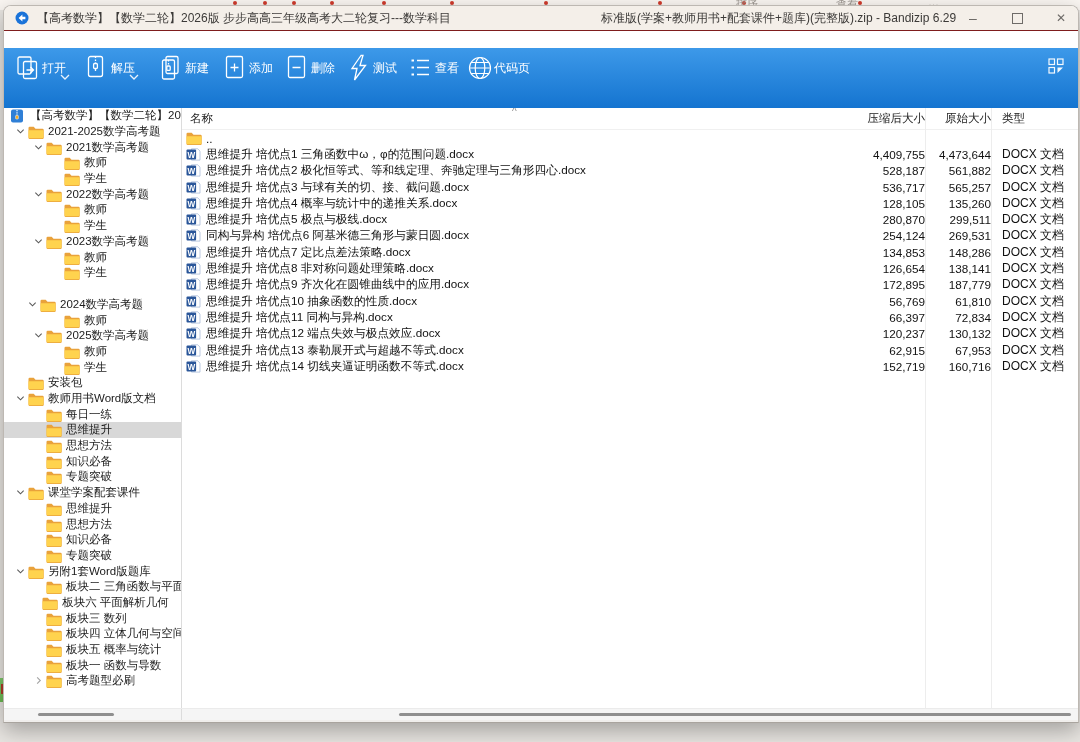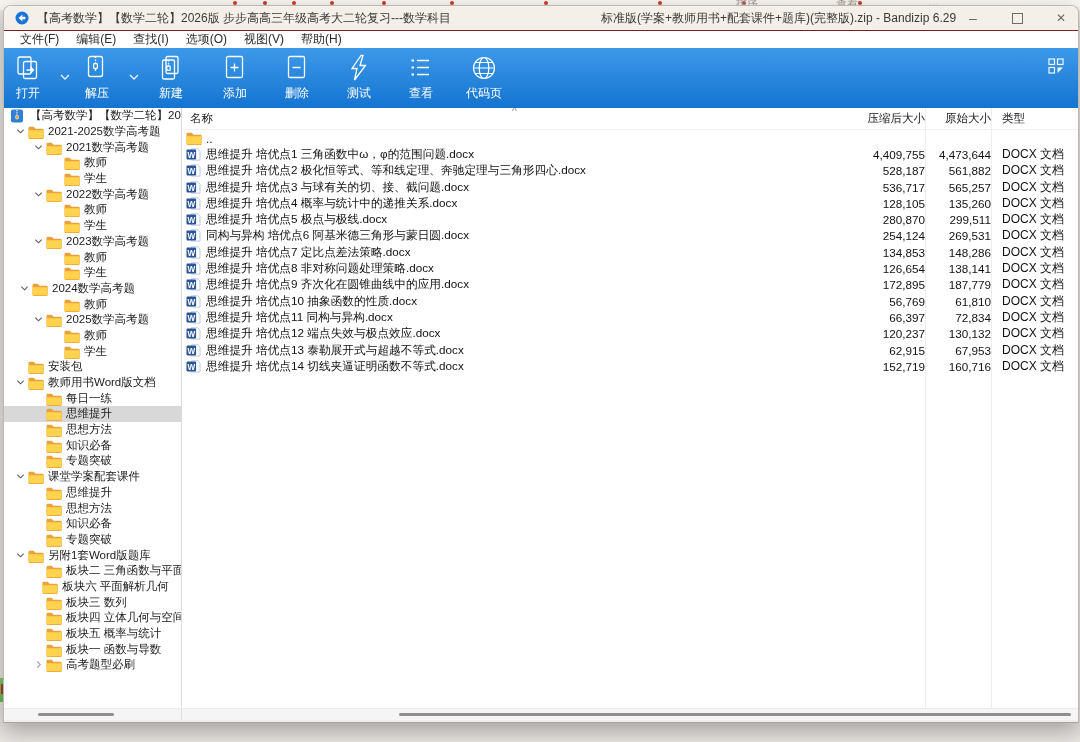--- a/index.html
+++ b/index.html
@@ -36,21 +36,21 @@
   .wb-close{font-size:12px;}
 
   
   .menubar{position:absolute;left:0;top:25px;right:0;height:17px;background:#ffffff;
     display:flex;align-items:center;padding-left:9px;}
   .menu-item{font-size:12px;color:#2b2b2b;padding:1px 7px;margin-right:3px;white-space:nowrap;}
 
   
   .toolbar{position:absolute;left:0;top:42px;right:0;height:60px;
     background:linear-gradient(#3d99e9,#1474d0);}
-  .tbtn{position:absolute;top:4px;display:flex;flex-direction:column;align-items:center;
+  .tbtn{position:absolute;top:4px;display:flex;flex-direction:row;align-items:center;
     color:#fff;cursor:default;}
   .tbtn .ticon{width:28px;height:30px;margin-top:2px;}
   .tbtn .tlabel{font-size:12px;margin-top:1px;white-space:nowrap;}
   .tchev{position:absolute;top:18px;width:14px;height:14px;color:#e8f2fc;}
   .layout-btn{position:absolute;right:14px;top:10px;width:16px;height:16px;opacity:.95;}
 
   
   .main{position:absolute;left:0;top:102px;right:0;bottom:13px;background:#fff;}
   .tree-pane{position:absolute;left:0;top:0;width:177px;bottom:0;border-right:1px solid #dcdcdc;
     overflow:hidden;background:#fff;}
@@ -122,28 +122,20 @@
     <span class="title-right">标准版(学案+教师用书+配套课件+题库)(完整版).zip - Bandizip 6.29</span>
     <div class="win-controls">
       <span class="win-btn wb-min">–</span>
       <span class="win-btn">
           <span class="wb-max"></span>
         </span>
       <span class="win-btn wb-close">✕</span>
     </div>
   </div>
 
-  <div class="menubar" id="menubar">
-      <span class="menu-item">文件(F)</span>
-      <span class="menu-item">编辑(E)</span>
-      <span class="menu-item">查找(I)</span>
-      <span class="menu-item">选项(O)</span>
-      <span class="menu-item">视图(V)</span>
-      <span class="menu-item">帮助(H)</span>
-    </div>
 
   <div class="toolbar" id="toolbar">
     <svg class="layout-btn" viewBox="0 0 16 16">
       <rect x="1" y="1" width="5.5" height="5.5" fill="none" stroke="#fff" stroke-width="1.2"></rect>
       <rect x="9.5" y="1" width="5.5" height="5.5" fill="none" stroke="#fff" stroke-width="1.2"></rect>
       <rect x="1" y="9.5" width="5.5" height="5.5" fill="none" stroke="#fff" stroke-width="1.2"></rect>
       <path d="M9.5 15 v-5.5 h5.5 z" fill="#fff"></path>
     </svg>
   <div class="tbtn" style="left: 10px;">
         <div class="ticon"><svg viewBox="0 0 28 28">
@@ -327,21 +319,21 @@
           <span class="tlbl">教师</span>
         </div>
         <div class="trow" style="padding-left: 44px;">
           <span class="arrow"></span>
           <span class="ticn"><svg viewBox="0 0 16 13" width="16" height="13">
               <path d="M0.5 2 a1.2 1.2 0 0 1 1.2-1.2 h4 l1.8 2 h7 a1.2 1.2 0 0 1 1.2 1.2 v7.8 a1.2 1.2 0 0 1-1.2 1.2 h-12.8 a1.2 1.2 0 0 1-1.2-1.2 z" fill="#e9a23b"></path>
               <path d="M0.5 4.2 h15 v6.8 a1.2 1.2 0 0 1-1.2 1.2 h-12.6 a1.2 1.2 0 0 1-1.2-1.2 z" fill="#ffd34e"></path>
             </svg></span>
           <span class="tlbl">学生</span>
         </div>
-        <div class="trow" style="padding-left: 12px;">
+        <div class="trow" style="padding-left: 20px; margin-top: 16px;">
           <span class="arrow">
             <svg viewBox="0 0 10 10" width="9" height="9">
               <path d="M1.5 3 l3.5 3.5 L8.5 3" fill="none" stroke="#5a5a5a" stroke-width="1.2"></path>
             </svg>
           </span>
           <span class="ticn"><svg viewBox="0 0 16 13" width="16" height="13">
               <path d="M0.5 2 a1.2 1.2 0 0 1 1.2-1.2 h4 l1.8 2 h7 a1.2 1.2 0 0 1 1.2 1.2 v7.8 a1.2 1.2 0 0 1-1.2 1.2 h-12.8 a1.2 1.2 0 0 1-1.2-1.2 z" fill="#e9a23b"></path>
               <path d="M0.5 4.2 h15 v6.8 a1.2 1.2 0 0 1-1.2 1.2 h-12.6 a1.2 1.2 0 0 1-1.2-1.2 z" fill="#ffd34e"></path>
             </svg></span>
           <span class="tlbl">2024数学高考题</span>

